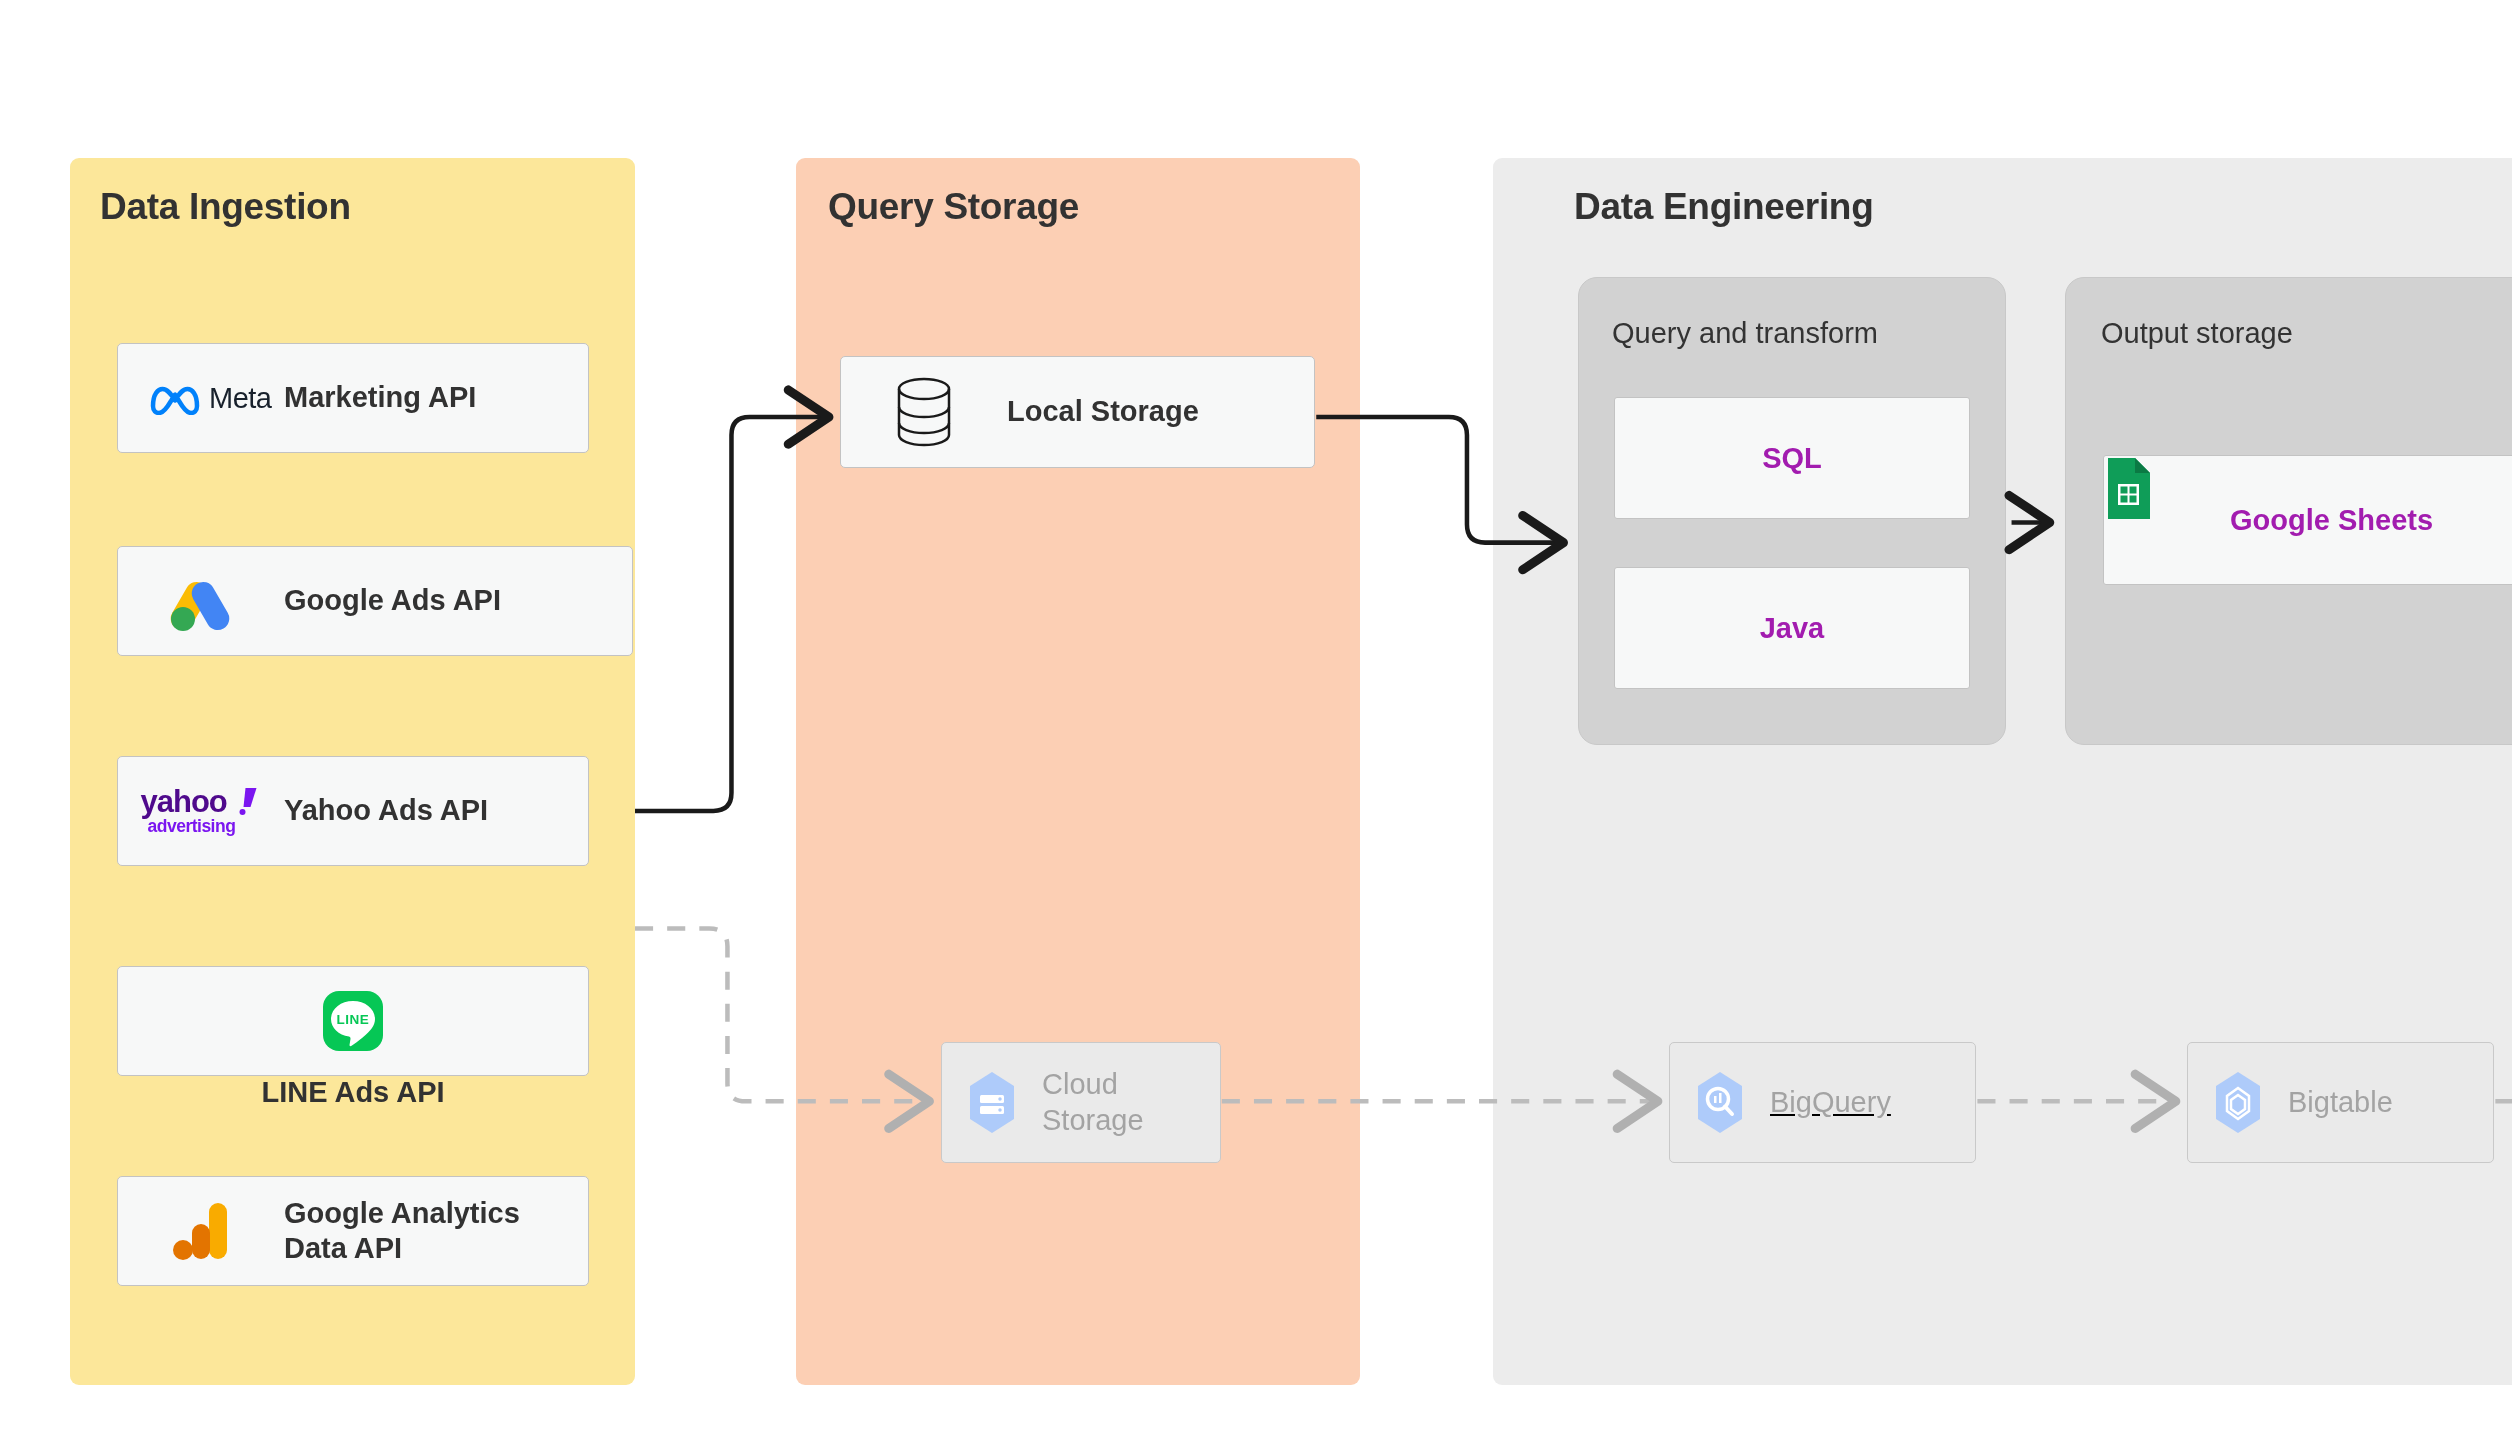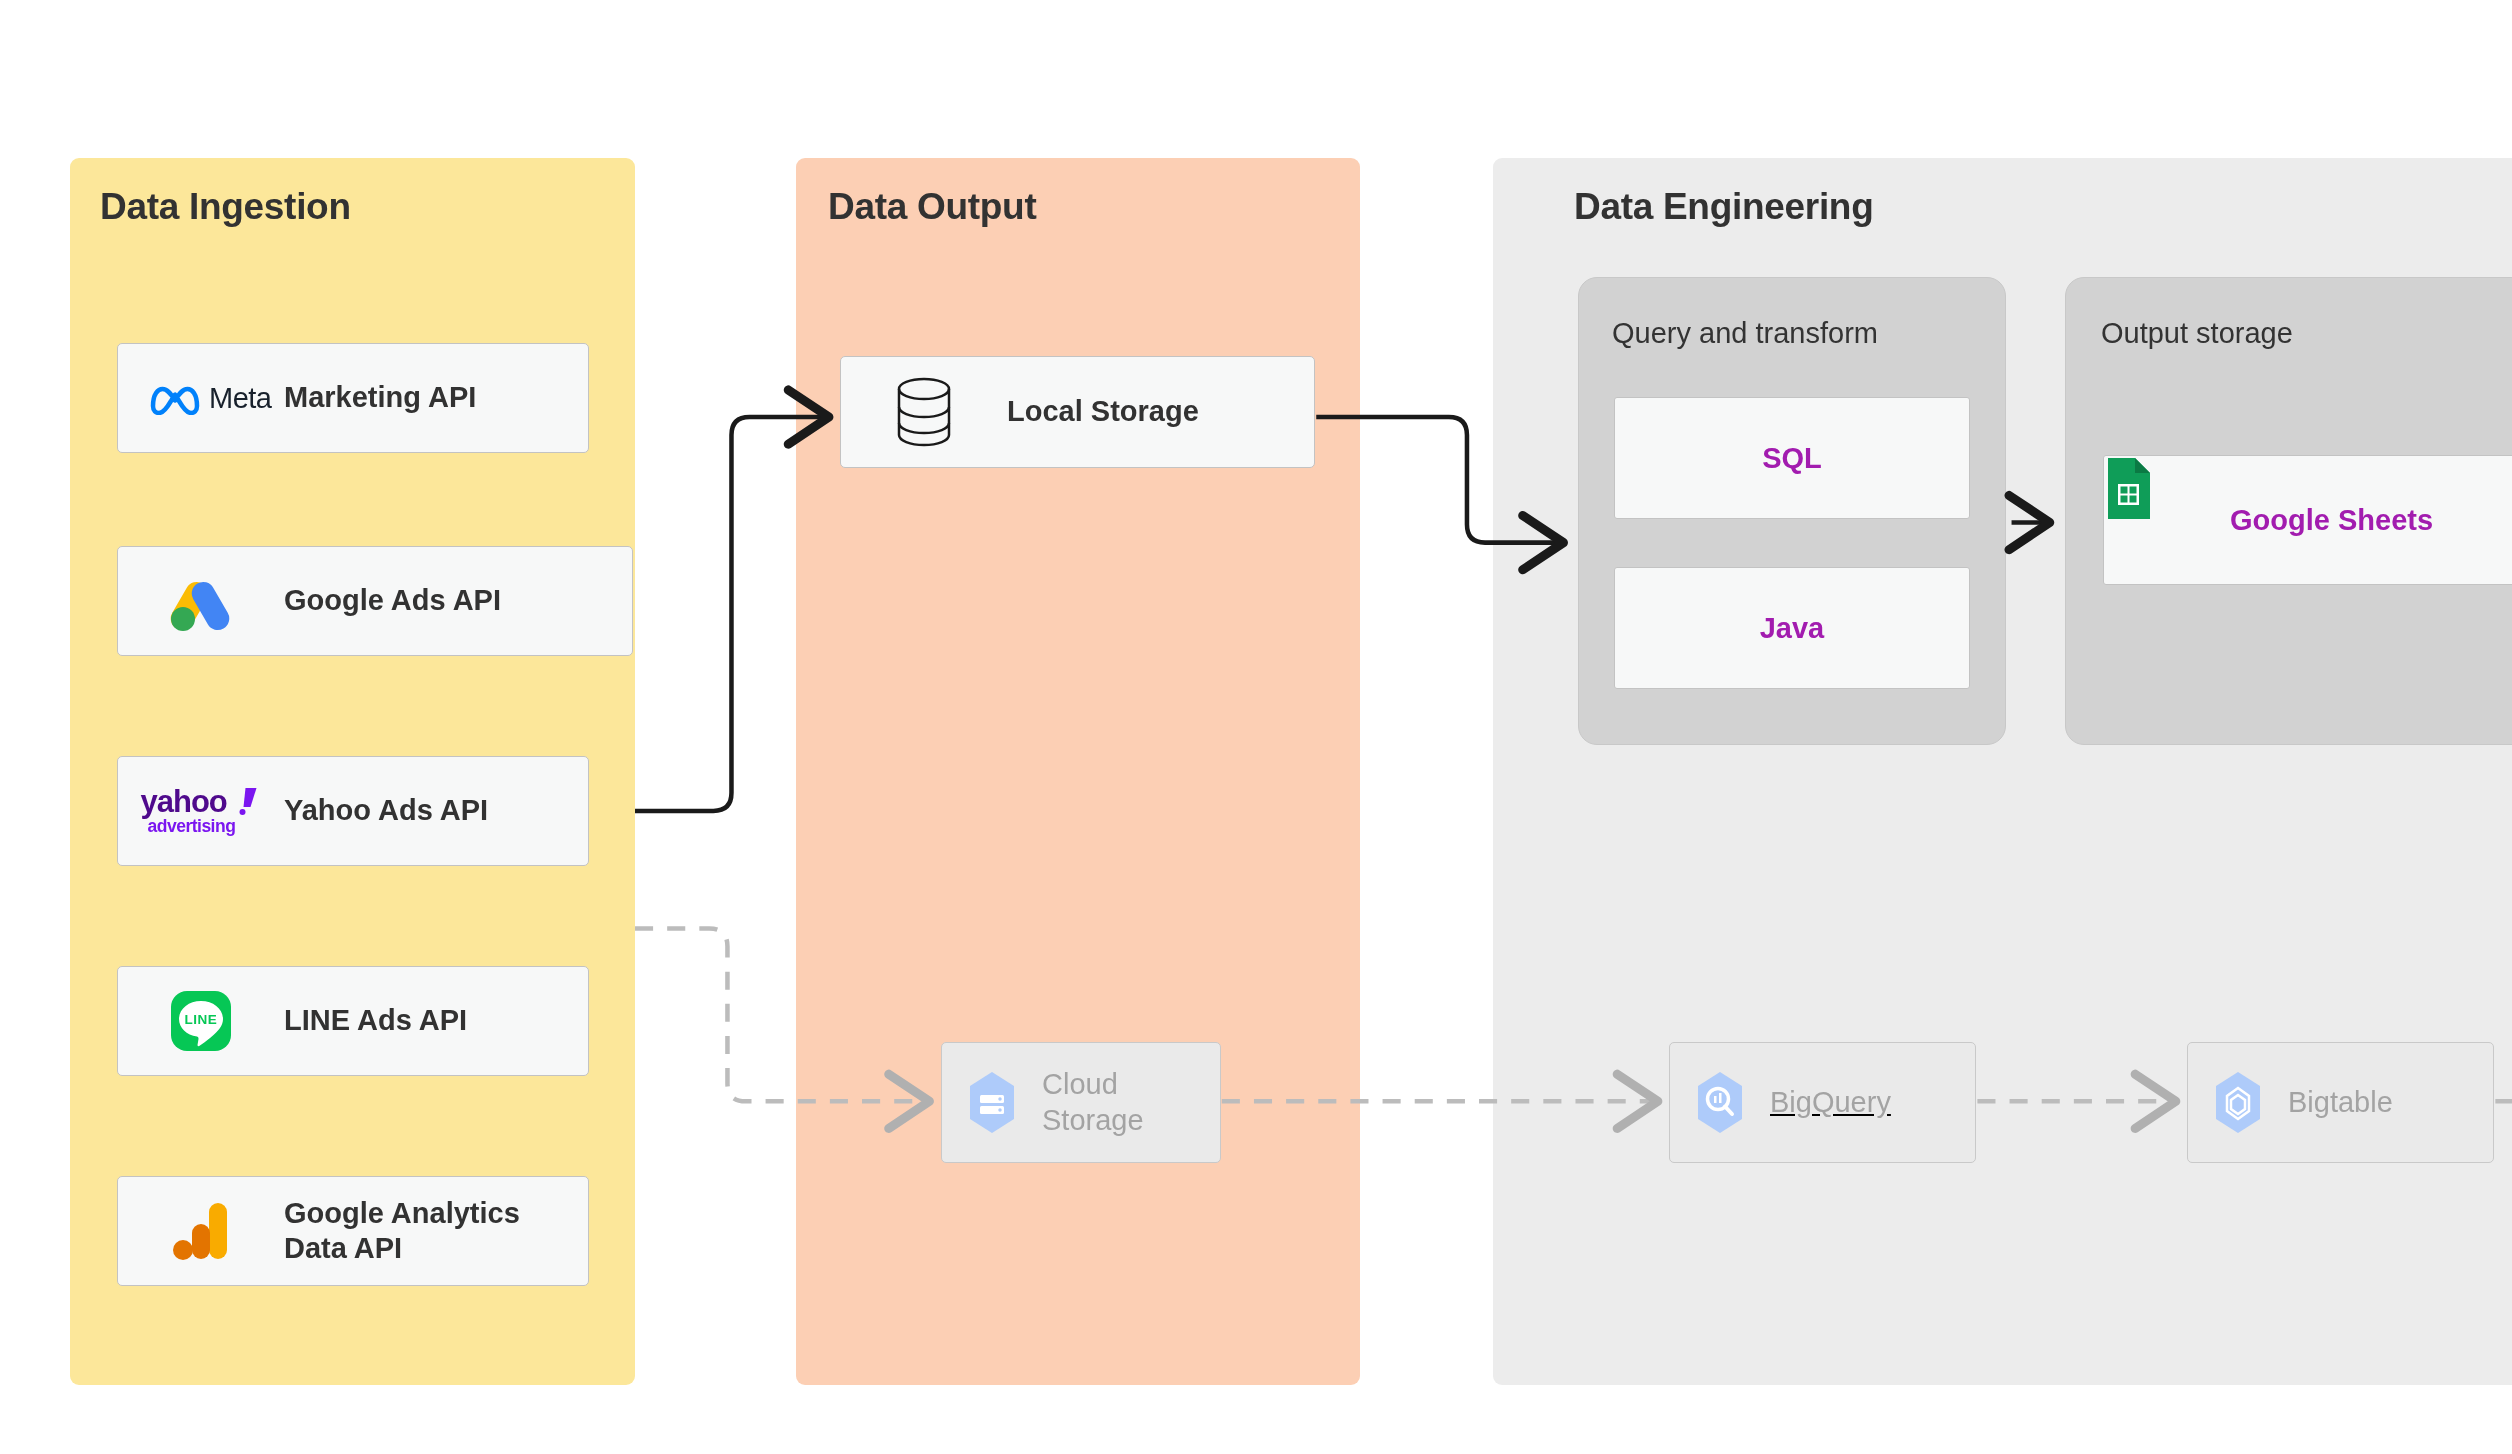--- a/index.html
+++ b/index.html
@@ -44,21 +44,21 @@
 </head>
 <body>
 
 <div class="stage">
 
   <div class="panel" id="panel-ingestion"></div>
   <div class="panel" id="panel-storage"></div>
   <div class="panel" id="panel-engineering"></div>
 
   <div class="panel-title" style="left:100px;top:186px;">Data Ingestion</div>
-  <div class="panel-title" style="left:828px;top:186px;">Data Output</div>
+  <div class="panel-title" style="left:828px;top:186px;">Query Storage</div>
   <div class="panel-title" style="left:1574px;top:186px;">Data Engineering</div>
 
   <div class="card" style="left:117px;top:337px;width:472px;height:110px;margin-top:6px;">
     <div class="logo" style="width:166px;height:100%;padding-left:30px;box-sizing:border-box;justify-content:flex-start;gap:7px;">
       <svg width="54" height="33" viewBox="0 0 108 66" aria-hidden="true">
         <path d="M10 48 C10 24 20 14 29 14 C40 14 47 26 54 37 C61 26 68 14 79 14 C88 14 98 24 98 48
                  C98 58 92 62 86 62 C77 62 69 50 62 38 C58 31 56 28 54 25 C52 28 50 31 46 38
                  C39 50 31 62 22 62 C16 62 10 58 10 48 Z
                  M54 37 C47 26 40 14 29 14 C20 14 10 24 10 48 C10 58 16 62 22 62 C31 62 39 50 46 38" fill="none" stroke="#0081fb" stroke-width="9" stroke-linejoin="round" stroke-linecap="round"></path>
       </svg>
@@ -83,21 +83,21 @@
       <svg width="126" height="54" viewBox="0 0 250 108" aria-hidden="true">
         <text x="4" y="56" font-family="'Liberation Sans',sans-serif" font-size="62" font-weight="bold" fill="#4f0a8c" letter-spacing="-2">yahoo</text>
         <path d="M214 8 L236 8 L224 46 L210 46 Z" fill="#7b16f0"></path>
         <circle cx="208" cy="56" r="6" fill="#7b16f0"></circle>
         <text x="18" y="96" font-family="'Liberation Sans',sans-serif" font-size="35" font-weight="bold" fill="#7b16f0" letter-spacing="-1">advertising</text>
       </svg>
     </div>
     <div class="label">Yahoo Ads API</div>
   </div>
 
-  <div class="card" style="left:117px;top:966px;width:472px;height:110px;">
+  <div class="card" style="left:117px;top:966px;width:472px;height:110px;flex-direction:column;">
     <div class="logo" style="width:166px;height:100%;justify-content:center;">
       <svg width="62" height="62" viewBox="0 0 124 124" aria-hidden="true">
         <rect x="2" y="2" width="120" height="120" rx="32" fill="#06c755"></rect>
         <path d="M62 22 C37 22 18 38 18 58 C18 76 33 90 54 93 C57 94 57 96 57 98
                  L55 110 C55 113 57 113 60 111 C70 104 92 88 100 76 C104 70 106 64 106 58
                  C106 38 87 22 62 22 Z" fill="#ffffff"></path>
         <text x="62" y="68" text-anchor="middle" font-family="'Liberation Sans',sans-serif" font-size="27" font-weight="bold" fill="#06c755" letter-spacing="1">LINE</text>
       </svg>
     </div>
     <div class="label">LINE Ads API</div>

